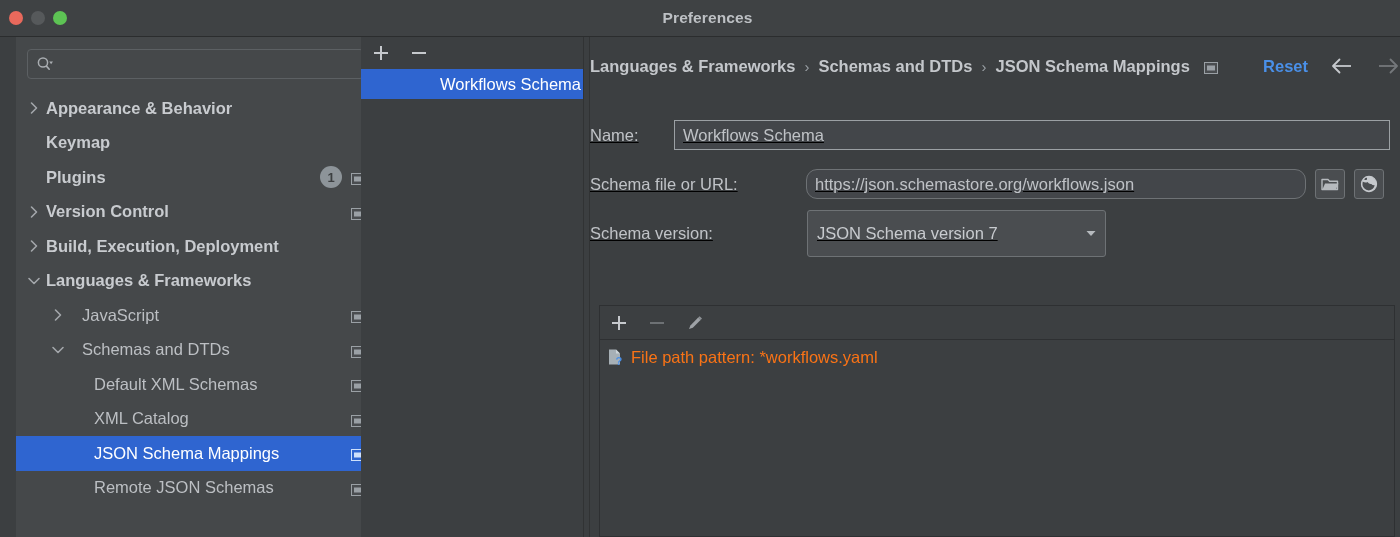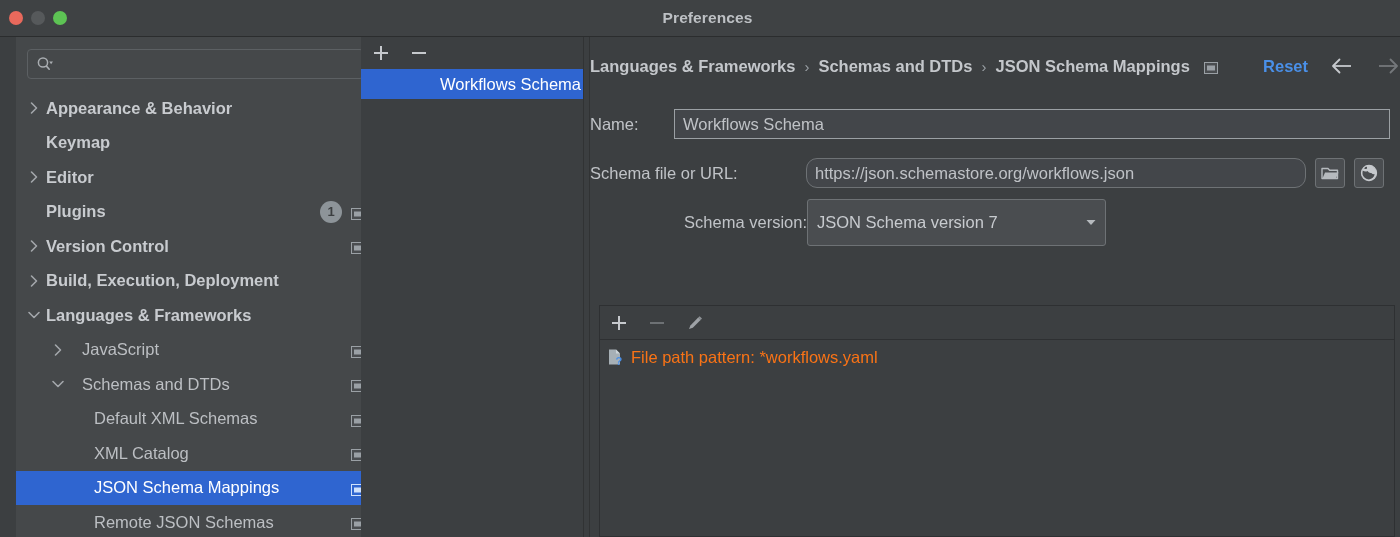--- a/index.html
+++ b/index.html
@@ -93,21 +93,21 @@
     position: absolute; left: 0; top: 0; right: 0; height: 58px;
     display: flex; align-items: center; padding-left: 0px;
   }
   .crumb { font-size: 16.5px; font-weight: bold; color: #c4c7cb; white-space: nowrap; }
   .crumb-sep { font-size: 15px; color: #9aa0a5; margin: 0 9px; }
   .crumb-winicon { margin-left: 14px; }
   .crumb-spacer { flex: 1 1 auto; }
   .reset-link { font-size: 16.5px; font-weight: bold; color: #4a90e8; cursor: pointer; }
   .navarrow { margin-left: 22px; width: 24px; height: 20px; }
 
-  .form { position: absolute; left: 0; top: 55px; right: 0; }
+  .form { position: absolute; left: 0; top: 66px; right: 0; text-decoration: underline; }
   .row { display: flex; align-items: center; height: 40px; margin-bottom: 9px; }
   .row-label { font-size: 16.5px; color: #c0c3c7; white-space: nowrap; }
   .input {
     height: 30px; background: #43464a; border: 1px solid #6e7275;
     display: flex; align-items: center; padding: 0 8px;
     font-size: 16.5px; color: #bfc2c6; overflow: hidden; white-space: nowrap;
   }
   .input.focused { border-color: #9ba0a4; }
   .combo {
     height: 47px; background: #4a4d50; border: 1px solid #6e7275; border-radius: 3px;
@@ -158,27 +158,20 @@
         <div class="tree-row lvl0 ind0">
           <span class="twisty"><svg viewBox="0 0 16 16" width="16" height="16">
               <polyline points="5.5,3 10.5,8 5.5,13" fill="none" stroke="#a3a7ab" stroke-width="1.6" stroke-linecap="round" stroke-linejoin="round"></polyline>
             </svg></span>
           <span class="tree-label">Appearance &amp; Behavior</span>
           <span class="spacer"></span>
         </div>
         <div class="tree-row lvl0 ind0">
           <span class="twisty"></span>
           <span class="tree-label">Keymap</span>
-          <span class="spacer"></span>
-        </div>
-        <div class="tree-row lvl0 ind0">
-          <span class="twisty"><svg viewBox="0 0 16 16" width="16" height="16">
-              <polyline points="5.5,3 10.5,8 5.5,13" fill="none" stroke="#a3a7ab" stroke-width="1.6" stroke-linecap="round" stroke-linejoin="round"></polyline>
-            </svg></span>
-          <span class="tree-label">Editor</span>
           <span class="spacer"></span>
         </div>
         <div class="tree-row lvl0 ind0">
           <span class="twisty"></span>
           <span class="tree-label">Plugins</span>
           <span class="spacer"></span>
           <span class="badge">1</span>
           <span class="winicon"><svg viewBox="0 0 14 12" width="14" height="12">
               <rect x="0.5" y="0.5" width="13" height="11" fill="#4a4d50" stroke="#9aa0a5"></rect>
               <rect x="3" y="3.5" width="8" height="5" fill="#9aa0a5"></rect>
@@ -343,21 +336,21 @@
           <svg viewBox="0 0 20 20" width="20" height="20">
             <circle cx="10" cy="10" r="7.6" fill="#c6c9cd"></circle>
             <path d="M3.5 7.5 q3 1.6 5 .4 q1.5 2.5 3.8 2.1 q1.2 1.6 3.4 1.3 q-1 4.4-5.8 5.1 q-4.6-.4-6.4-4.6 Z" fill="#4a4d50"></path>
             <path d="M6.6 3.1 q2.1 .8 1.4 2.3 q-1.4 1-2.9 .2 Z" fill="#4a4d50"></path>
             <circle cx="10" cy="10" r="7.6" fill="none" stroke="#c6c9cd" stroke-width="1.1"></circle>
           </svg>
         </span>
       </div>
 
       <div class="row">
-        <span class="row-label" style="width:217px;text-align:right;">Schema version:</span>
+        <span class="row-label" style="width:217px;">Schema version:</span>
         <span class="combo" style="width:299px;">
           <span>JSON Schema version 7</span>
           <span class="spacer"></span>
           <span style="display:flex;">
             <svg viewBox="0 0 16 16" width="16" height="16">
               <path d="M3.5 6 L12.5 6 L8 11 Z" fill="#b6babe"></path>
             </svg>
           </span>
         </span>
       </div>

